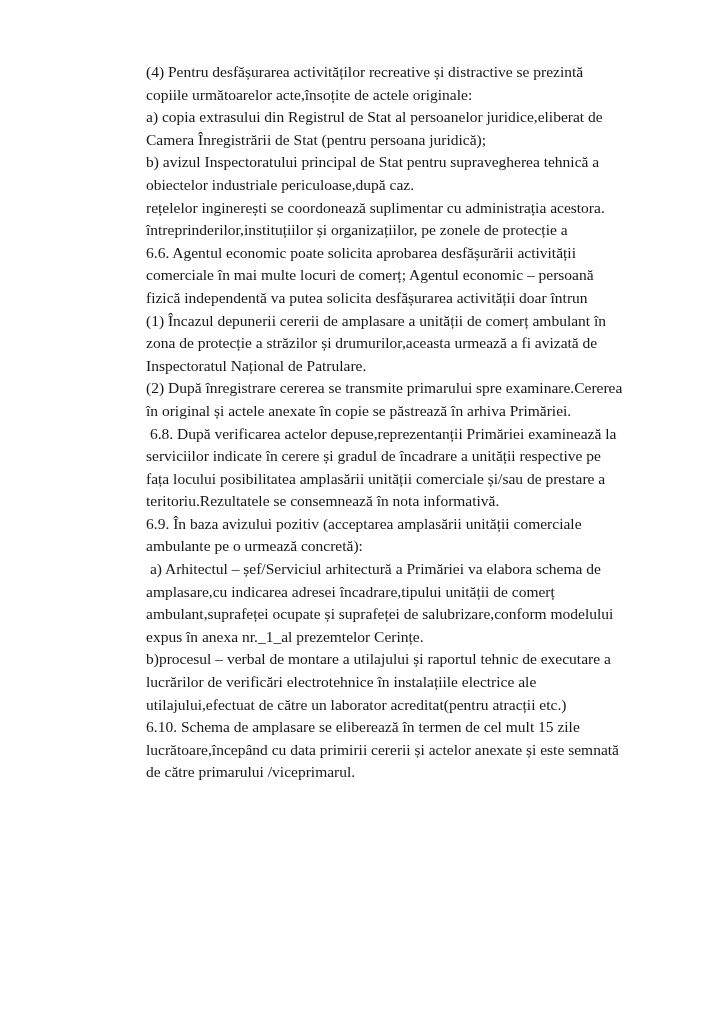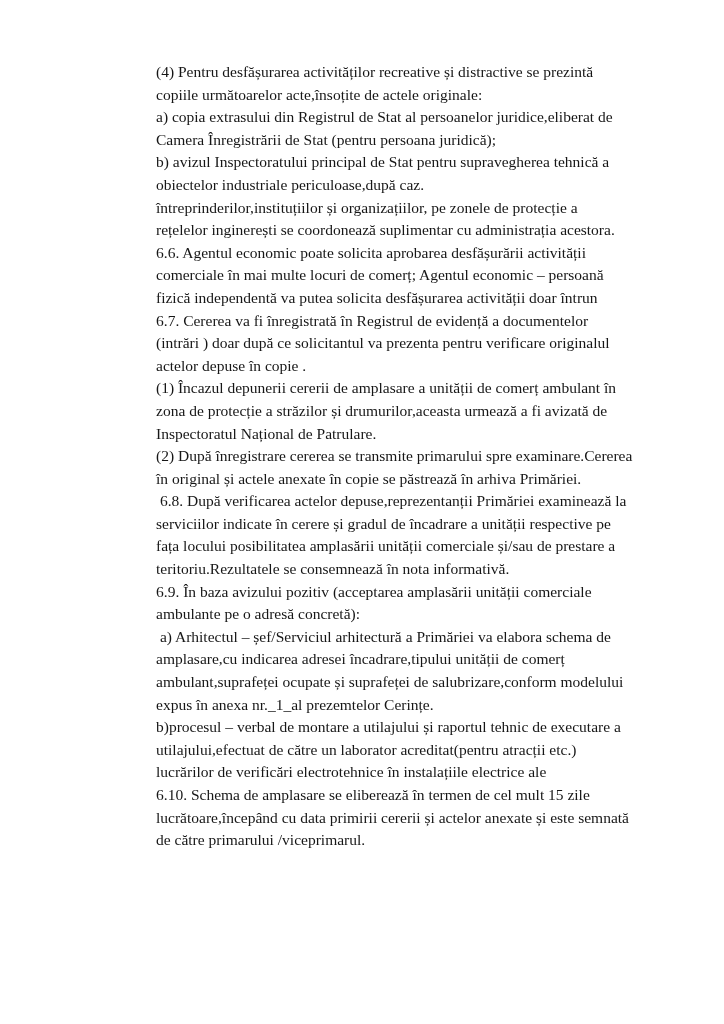--- a/index.html
+++ b/index.html
@@ -10,21 +10,21 @@
   .page {
     position: relative;
     width: 724px;
     height: 1024px;
     background: #ffffff;
     overflow: hidden;
     font-family: "Liberation Serif", "DejaVu Serif", serif;
   }
   .text-block {
     position: absolute;
-    left: 156px;
+    left: 146px;
     top: 61px;
     width: 560px;
     color: #161616;
     font-size: 15.5px;
     line-height: 22.6px;
     letter-spacing: 0px;
   }
   .para {
     margin: 0;
     padding: 0;
@@ -49,35 +49,30 @@
       <div class="line">a) copia extrasului din Registrul de Stat al persoanelor juridice,eliberat de</div>
       <div class="line">Camera Înregistrării de Stat (pentru persoana juridică);</div>
     </div>
 
     <div class="para">
       <div class="line">b) avizul Inspectoratului principal de Stat pentru supravegherea tehnică a</div>
       <div class="line">obiectelor industriale periculoase,după caz.</div>
     </div>
 
     <div class="para">
+      <div class="line">rețelelor inginerești se coordonează suplimentar cu administrația acestora.</div>
       <div class="line">întreprinderilor,instituțiilor și organizațiilor, pe zonele de protecție a</div>
-      <div class="line">rețelelor inginerești se coordonează suplimentar cu administrația acestora.</div>
     </div>
 
     <div class="para">
       <div class="line">6.6. Agentul economic poate solicita aprobarea desfășurării activității</div>
       <div class="line">comerciale în mai multe locuri de comerț; Agentul economic – persoană</div>
       <div class="line">fizică independentă va putea solicita desfășurarea activității doar întrun</div>
     </div>
 
-    <div class="para">
-      <div class="line">6.7. Cererea va fi înregistrată în Registrul de evidență a documentelor</div>
-      <div class="line">(intrări ) doar după ce solicitantul va prezenta pentru verificare originalul</div>
-      <div class="line">actelor depuse în copie .</div>
-    </div>
 
     <div class="para">
       <div class="line">(1) Încazul depunerii cererii de amplasare a unității de comerț ambulant în</div>
       <div class="line">zona de protecție a străzilor și drumurilor,aceasta urmează a fi avizată de</div>
       <div class="line">Inspectoratul Național de Patrulare.</div>
     </div>
 
     <div class="para">
       <div class="line">(2) După înregistrare cererea se transmite primarului spre examinare.Cererea</div>
       <div class="line">în original și actele anexate în copie se păstrează în arhiva Primăriei.</div>
@@ -85,34 +80,34 @@
 
     <div class="para">
       <div class="line"> 6.8. După verificarea actelor depuse,reprezentanții Primăriei examinează la</div>
       <div class="line">serviciilor indicate în cerere și gradul de încadrare a unității respective pe</div>
       <div class="line">fața locului posibilitatea amplasării unității comerciale și/sau de prestare a</div>
       <div class="line">teritoriu.Rezultatele se consemnează în nota informativă.</div>
     </div>
 
     <div class="para">
       <div class="line">6.9. În baza avizului pozitiv (acceptarea amplasării unității comerciale</div>
-      <div class="line">ambulante pe o adresă concretă):</div>
+      <div class="line">ambulante pe o urmează concretă):</div>
     </div>
 
     <div class="para">
       <div class="line"> a) Arhitectul – șef/Serviciul arhitectură a Primăriei va elabora schema de</div>
       <div class="line">amplasare,cu indicarea adresei încadrare,tipului unității de comerț</div>
       <div class="line">ambulant,suprafeței ocupate și suprafeței de salubrizare,conform modelului</div>
       <div class="line">expus în anexa nr._1_al prezemtelor Cerințe.</div>
     </div>
 
     <div class="para">
       <div class="line">b)procesul – verbal de montare a utilajului și raportul tehnic de executare a</div>
+      <div class="line">lucrărilor de verificări electrotehnice în instalațiile electrice ale</div>
       <div class="line">utilajului,efectuat de către un laborator acreditat(pentru atracții etc.)</div>
-      <div class="line">lucrărilor de verificări electrotehnice în instalațiile electrice ale</div>
     </div>
 
     <div class="para">
       <div class="line">6.10. Schema de amplasare se eliberează în termen de cel mult 15 zile</div>
       <div class="line">lucrătoare,începând cu data primirii cererii și actelor anexate și este semnată</div>
       <div class="line">de către primarului /viceprimarul.</div>
     </div>
 
   </div>
 </div>

